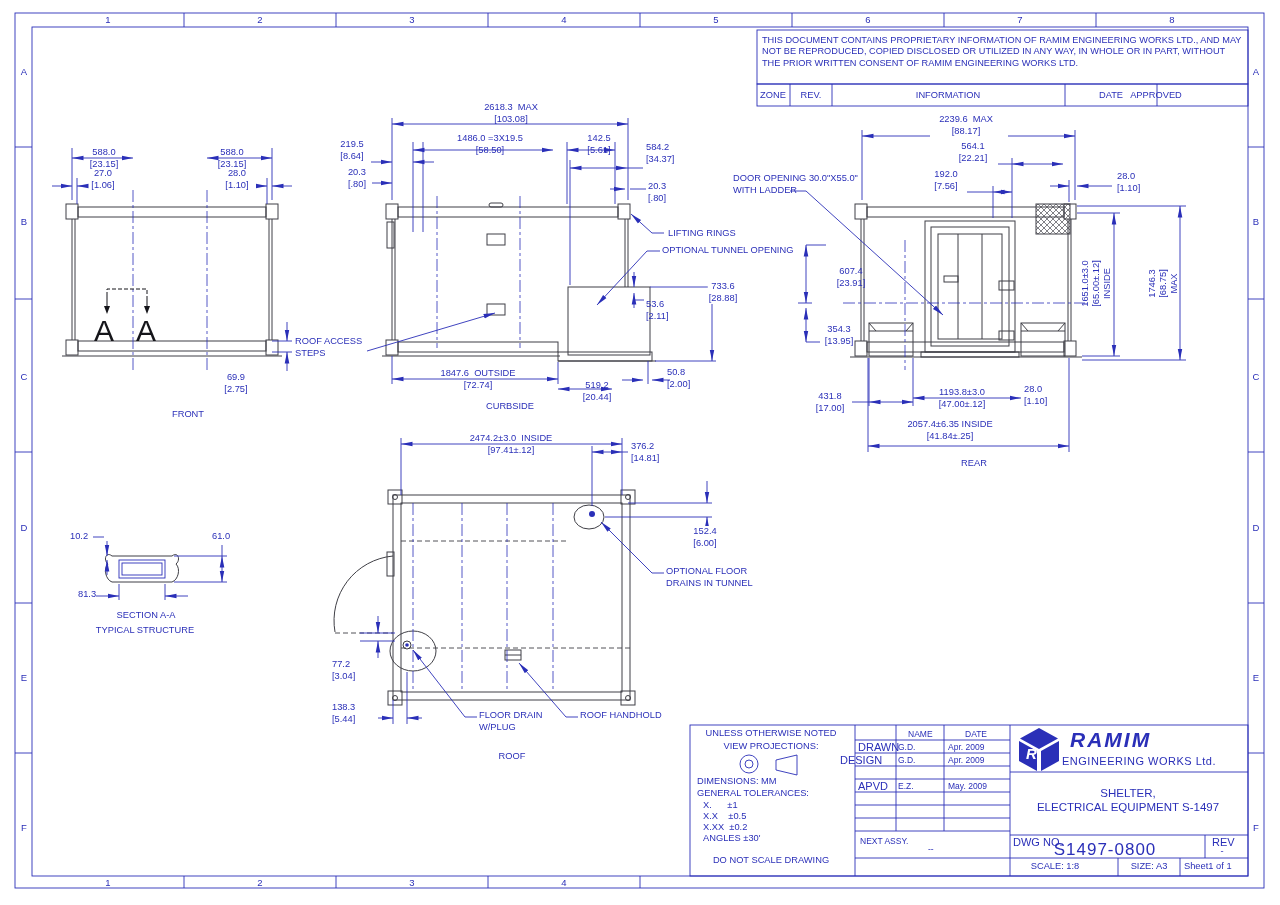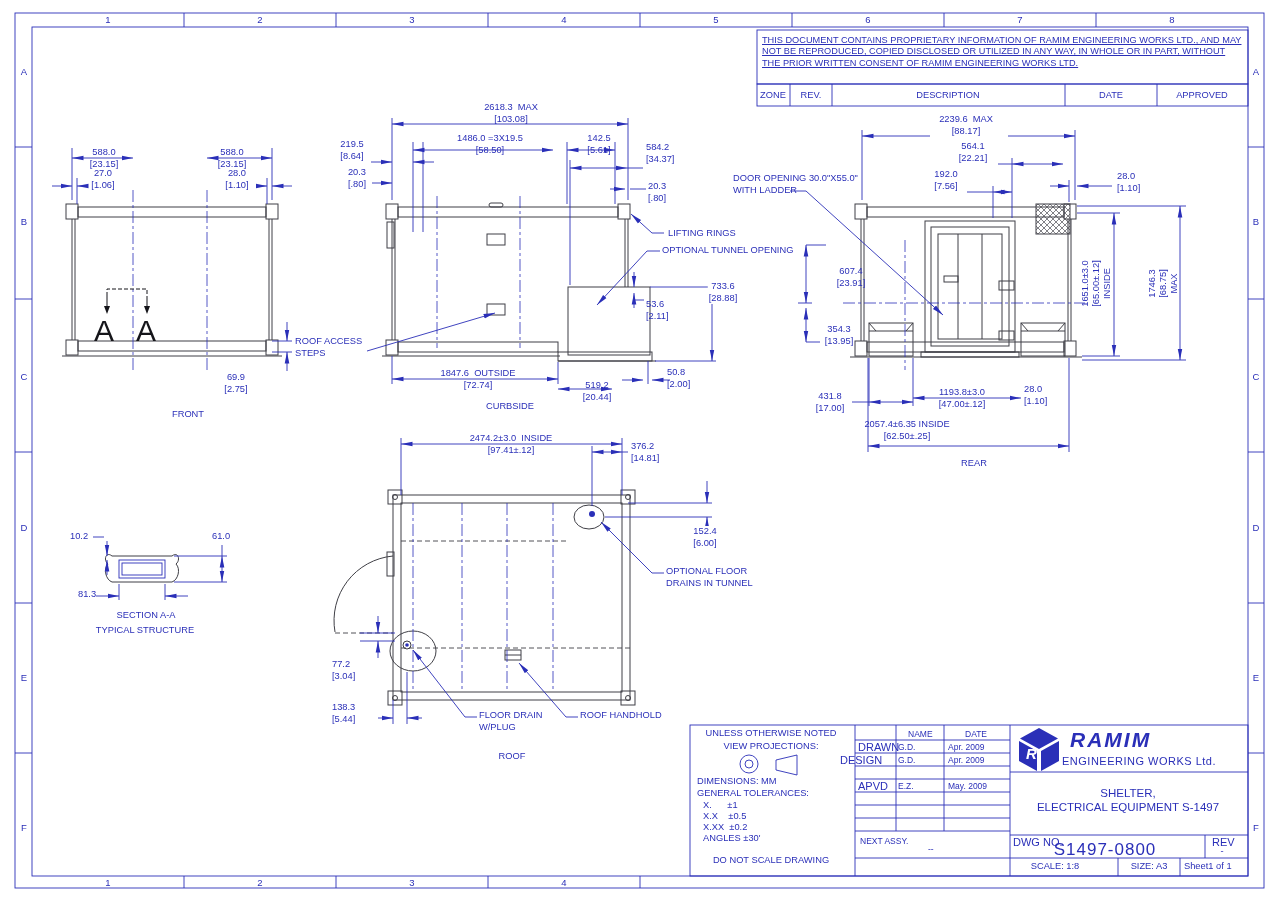--- a/index.html
+++ b/index.html
@@ -16,21 +16,21 @@
   .c{transform:translateX(-50%);text-align:center;}
   .bg span{background:#fff;padding:0 1px;}
   .rotd{position:absolute;width:120px;font:9.3px/11px "Liberation Sans","DejaVu Sans",sans-serif;
         color:var(--blue);transform:rotate(-90deg);text-align:center;white-space:pre;}
   .rotd span{display:block;}
   .zone{position:absolute;width:16px;font:9.5px/12px "Liberation Sans",sans-serif;
         color:var(--blue);text-align:center;}
   .sectA{position:absolute;font:30px/30px "Liberation Sans",sans-serif;color:#15151a;
          transform:translateX(-50%);}
   .prop{position:absolute;left:762px;top:35px;width:480px;
-        font:9.2px/11.4px "Liberation Sans",sans-serif;color:var(--blue);text-decoration:underline;}
+        font:9.2px/11.4px "Liberation Sans",sans-serif;color:var(--blue);}
   .tb{position:absolute;font:8.5px/10px "Liberation Sans",sans-serif;color:var(--blue);white-space:pre;}
   .s8{font-size:11px;}
   .big{font:17px/18px "Liberation Sans",sans-serif;letter-spacing:1px;}
   .ttl{font:11.5px/14px "Liberation Sans",sans-serif;}
   .ramim{font:italic 700 21px/22px "Liberation Sans",sans-serif;letter-spacing:2px;}
   .rsub{font:11px/12px "Liberation Sans",sans-serif;letter-spacing:0.5px;}
   .logoR{position:absolute;font:italic 700 15px/15px "Liberation Sans",sans-serif;color:#fff;}
 </style>
 </head>
 <body>
@@ -288,23 +288,23 @@
 <div class="zone" style="left:1248px;top:66px">A</div>
 <div class="zone" style="left:1248px;top:216px">B</div>
 <div class="zone" style="left:1248px;top:371px">C</div>
 <div class="zone" style="left:1248px;top:522px">D</div>
 <div class="zone" style="left:1248px;top:672px">E</div>
 <div class="zone" style="left:1248px;top:822px">F</div>
 
 <div class="prop" style="white-space:normal">THIS DOCUMENT CONTAINS PROPRIETARY INFORMATION OF RAMIM ENGINEERING WORKS LTD., AND MAY NOT BE REPRODUCED, COPIED DISCLOSED OR UTILIZED IN ANY WAY, IN WHOLE OR IN PART, WITHOUT THE PRIOR WRITTEN CONSENT OF RAMIM ENGINEERING WORKS LTD.</div>
 <div class="t c" style="left:773px;top:90px">ZONE</div>
 <div class="t c" style="left:811px;top:90px">REV.</div>
-<div class="t c" style="left:948px;top:90px">DESCRIPTION</div>
+<div class="t c" style="left:948px;top:90px">INFORMATION</div>
 <div class="t c" style="left:1111px;top:90px">DATE</div>
-<div class="t c" style="left:1202px;top:90px">APPROVED</div>
+<div class="t c" style="left:1156px;top:90px">APPROVED</div>
 
 <div class="t c" style="left:104px;top:147px"><span>588.0</span><span>[23.15]</span></div>
 <div class="t c" style="left:232px;top:147px"><span>588.0</span><span>[23.15]</span></div>
 <div class="t c" style="left:103px;top:168px"><span>27.0</span><span>[1.06]</span></div>
 <div class="t c" style="left:237px;top:168px"><span>28.0</span><span>[1.10]</span></div>
 <div class="t c" style="left:236px;top:372px"><span>69.9</span><span>[2.75]</span></div>
 <div class="sectA" style="left:104px;top:316px">A</div>
 <div class="sectA" style="left:146px;top:316px">A</div>
 <div class="t c" style="left:188px;top:409px">FRONT</div>
 
@@ -327,21 +327,21 @@
 
 <div class="t c" style="left:966px;top:114px"><span>2239.6  MAX</span><span>[88.17]</span></div>
 <div class="t c" style="left:973px;top:141px"><span>564.1</span><span>[22.21]</span></div>
 <div class="t c" style="left:946px;top:169px"><span>192.0</span><span>[7.56]</span></div>
 <div class="t" style="left:1117px;top:171px"><span>28.0</span><span>[1.10]</span></div>
 <div class="t c" style="left:851px;top:266px"><span>607.4</span><span>[23.91]</span></div>
 <div class="t c" style="left:839px;top:324px"><span>354.3</span><span>[13.95]</span></div>
 <div class="t c" style="left:830px;top:391px"><span>431.8</span><span>[17.00]</span></div>
 <div class="t c" style="left:962px;top:387px"><span>1193.8±3.0</span><span>[47.00±.12]</span></div>
 <div class="t" style="left:1024px;top:384px"><span>28.0</span><span>[1.10]</span></div>
-<div class="t c" style="left:907px;top:419px"><span>2057.4±6.35 INSIDE</span><span>[62.50±.25]</span></div>
+<div class="t c" style="left:950px;top:419px"><span>2057.4±6.35 INSIDE</span><span>[41.84±.25]</span></div>
 <div class="rotd" style="left:1036px;top:267px"><span>1651.0±3.0</span><span>[65.00±.12]</span><span>INSIDE</span></div>
 <div class="rotd" style="left:1103px;top:267px"><span>1746.3</span><span>[68.75]</span><span>MAX</span></div>
 <div class="t" style="left:733px;top:173px"><span>DOOR OPENING 30.0"X55.0"</span><span>WITH LADDER</span></div>
 <div class="t c" style="left:974px;top:458px">REAR</div>
 
 <div class="t c" style="left:511px;top:433px"><span>2474.2±3.0  INSIDE</span><span>[97.41±.12]</span></div>
 <div class="t" style="left:631px;top:441px"><span>376.2</span><span>[14.81]</span></div>
 <div class="t c bg" style="left:705px;top:526px"><span>152.4</span><span>[6.00]</span></div>
 <div class="t" style="left:332px;top:659px"><span>77.2</span><span>[3.04]</span></div>
 <div class="t" style="left:332px;top:702px"><span>138.3</span><span>[5.44]</span></div>

